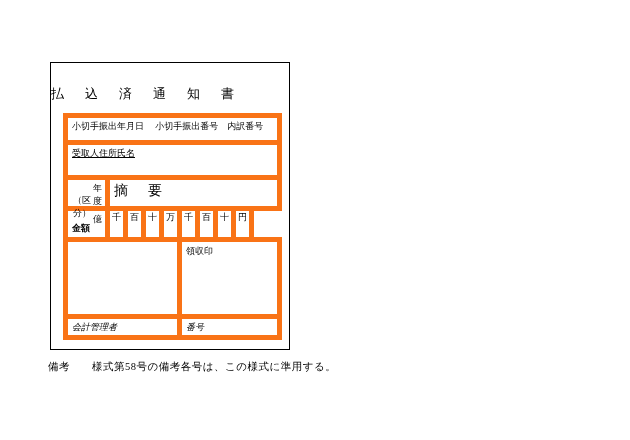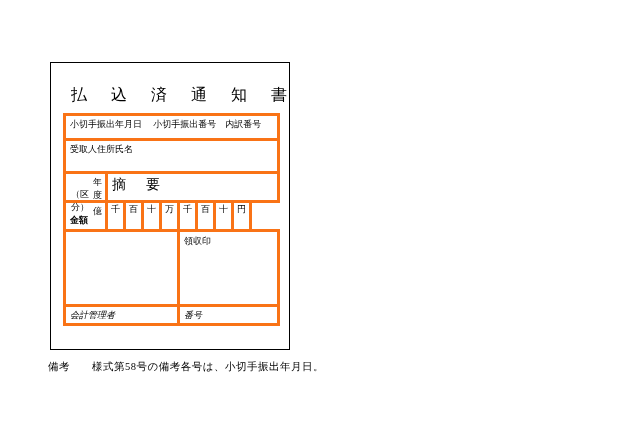--- a/index.html
+++ b/index.html
@@ -36,50 +36,51 @@
     width: 240px;
     height: 288px;
     border: 1px solid #000000;
     box-sizing: border-box;
   }
   .doc-title {
     position: absolute;
     left: 0;
     top: 22px;
     width: 240px;
-    text-align: right;
-    font-size: 16px;
+    text-align: left;
+    font-size: 13px;
     letter-spacing: 4px;
   }
   
   .tbl {
     position: absolute;
     left: 12px;
     top: 50px;
     width: 216px;
     border-collapse: collapse;
     table-layout: fixed;
     font-size: 9px;
   }
   .tbl td {
-    border: 3px solid #f97316;
+    border: 5px solid #f97316;
     padding: 0;
     vertical-align: top;
     position: relative;
   }
   .cell-pad {
     padding: 3px 3px 0 4px;
     line-height: 1.3;
     white-space: nowrap;
   }
   .r-checkline {
     height: 22px;
   }
   .r-addr {
     height: 30px;
+    text-decoration: underline;
   }
   .r-year {
     height: 13px;
   }
   .r-kubun {
     height: 13px;
   }
   .r-amount {
     height: 26px;
   }
@@ -240,15 +241,15 @@
           <div class="cell-pad">会計管理者</div>
         </td>
         <td class="r-footer" colspan="5">
           <div class="cell-pad">番号</div>
         </td>
       </tr>
     </tbody>
       </table>
   </div>
 
-  <div class="note">備考　　様式第58号の備考各号は、小切手振出年月日。</div>
+  <div class="note">備考　　様式第58号の備考各号は、この様式に準用する。</div>
 
 </div>
 
 </body></html>

